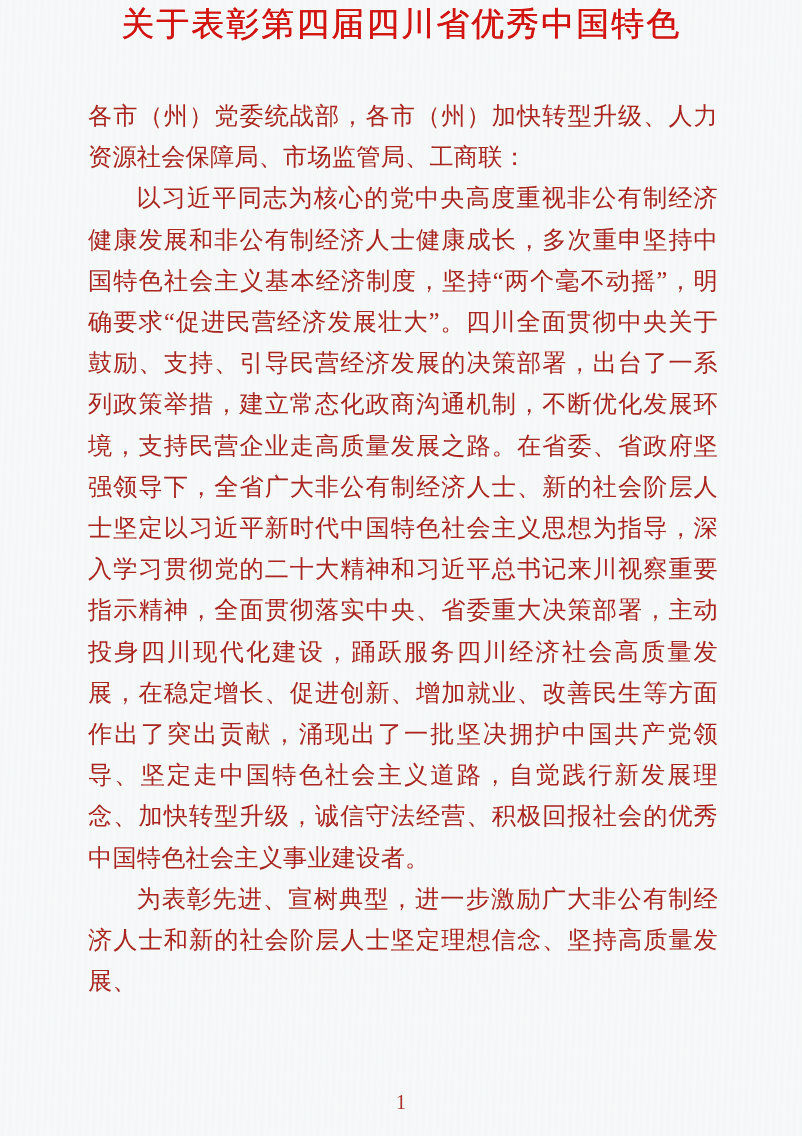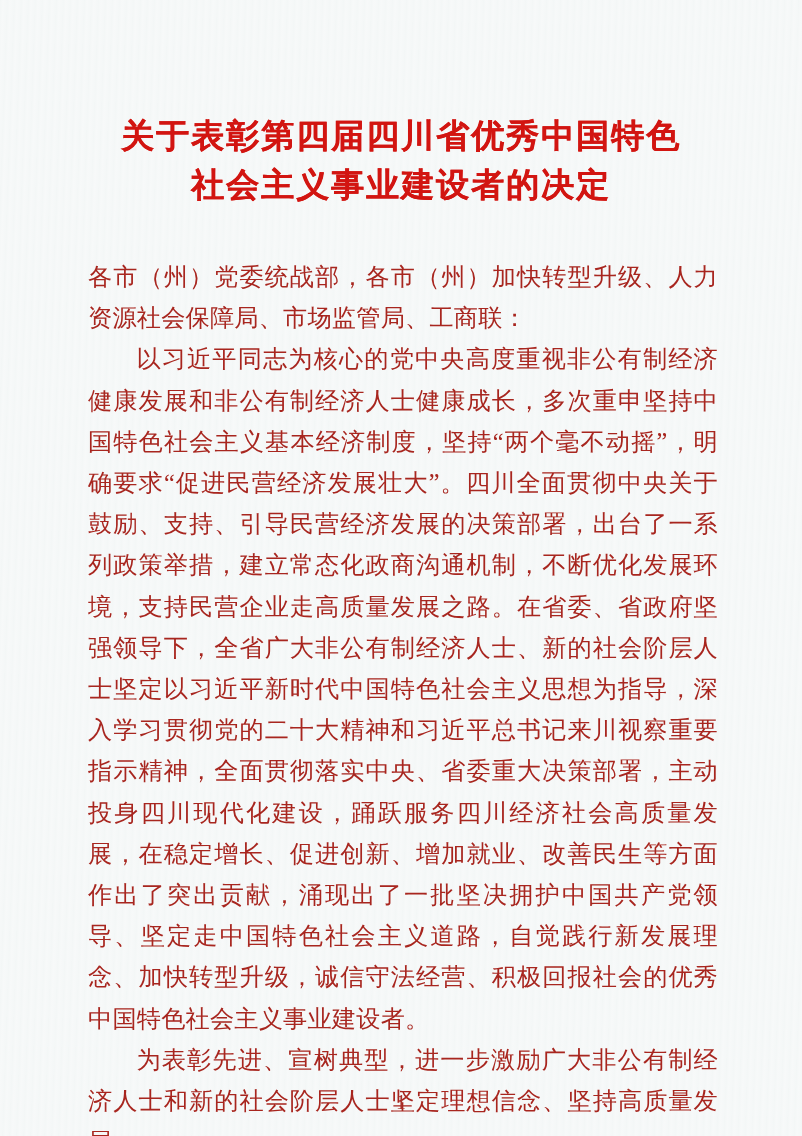--- a/index.html
+++ b/index.html
@@ -17,24 +17,23 @@
     background:
       repeating-linear-gradient(92deg,
         rgba(210, 225, 222, 0.10) 0px,
         rgba(255, 255, 255, 0.0) 3px,
         rgba(214, 228, 226, 0.08) 7px),
       #f7f9f9;
     overflow: hidden;
   }
 
   .title {
-    margin-top: 112px;
     text-align: center;
     color: #d21511;
-    font-weight: 700;
+    font-weight: 400;
     font-size: 33px;
     line-height: 49px;
     letter-spacing: 2px;
     text-shadow: 0.4px 0 0 #d21511;
   }
   .title-line { display: block; }
 
   .body-text {
     margin: 46px 84px 0 88px;
     color: #a8261f;
@@ -57,21 +56,20 @@
     font-size: 20px;
   }
 </style>
 </head>
 <body>
 
 <div class="page">
 
   <h1 class="title">
     <span class="title-line">关于表彰第四届四川省优秀中国特色</span>
-    <span class="title-line">社会主义事业建设者的决定</span>
   </h1>
 
   <div class="body-text">
     <p class="para">各市（州）党委统战部，各市（州）加快转型升级、人力资源社会保障局、市场监管局、工商联：</p>
     <p class="para indent">以习近平同志为核心的党中央高度重视非公有制经济健康发展和非公有制经济人士健康成长，多次重申坚持中国特色社会主义基本经济制度，坚持“两个毫不动摇”，明确要求“促进民营经济发展壮大”。四川全面贯彻中央关于鼓励、支持、引导民营经济发展的决策部署，出台了一系列政策举措，建立常态化政商沟通机制，不断优化发展环境，支持民营企业走高质量发展之路。在省委、省政府坚强领导下，全省广大非公有制经济人士、新的社会阶层人士坚定以习近平新时代中国特色社会主义思想为指导，深入学习贯彻党的二十大精神和习近平总书记来川视察重要指示精神，全面贯彻落实中央、省委重大决策部署，主动投身四川现代化建设，踊跃服务四川经济社会高质量发展，在稳定增长、促进创新、增加就业、改善民生等方面作出了突出贡献，涌现出了一批坚决拥护中国共产党领导、坚定走中国特色社会主义道路，自觉践行新发展理念、加快转型升级，诚信守法经营、积极回报社会的优秀中国特色社会主义事业建设者。</p>
     <p class="para indent">为表彰先进、宣树典型，进一步激励广大非公有制经济人士和新的社会阶层人士坚定理想信念、坚持高质量发展、</p>
   </div>
 
   <div class="page-number">1</div>
 

